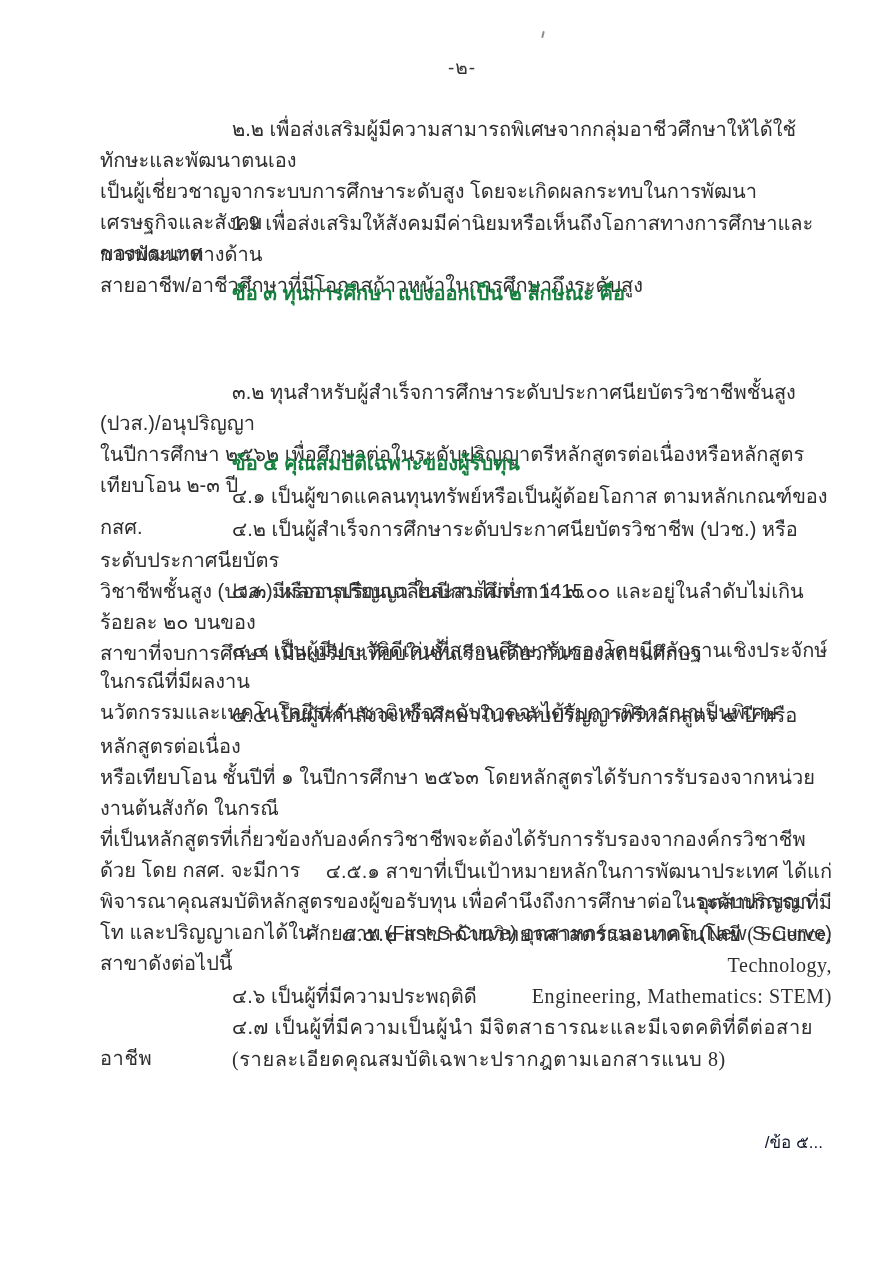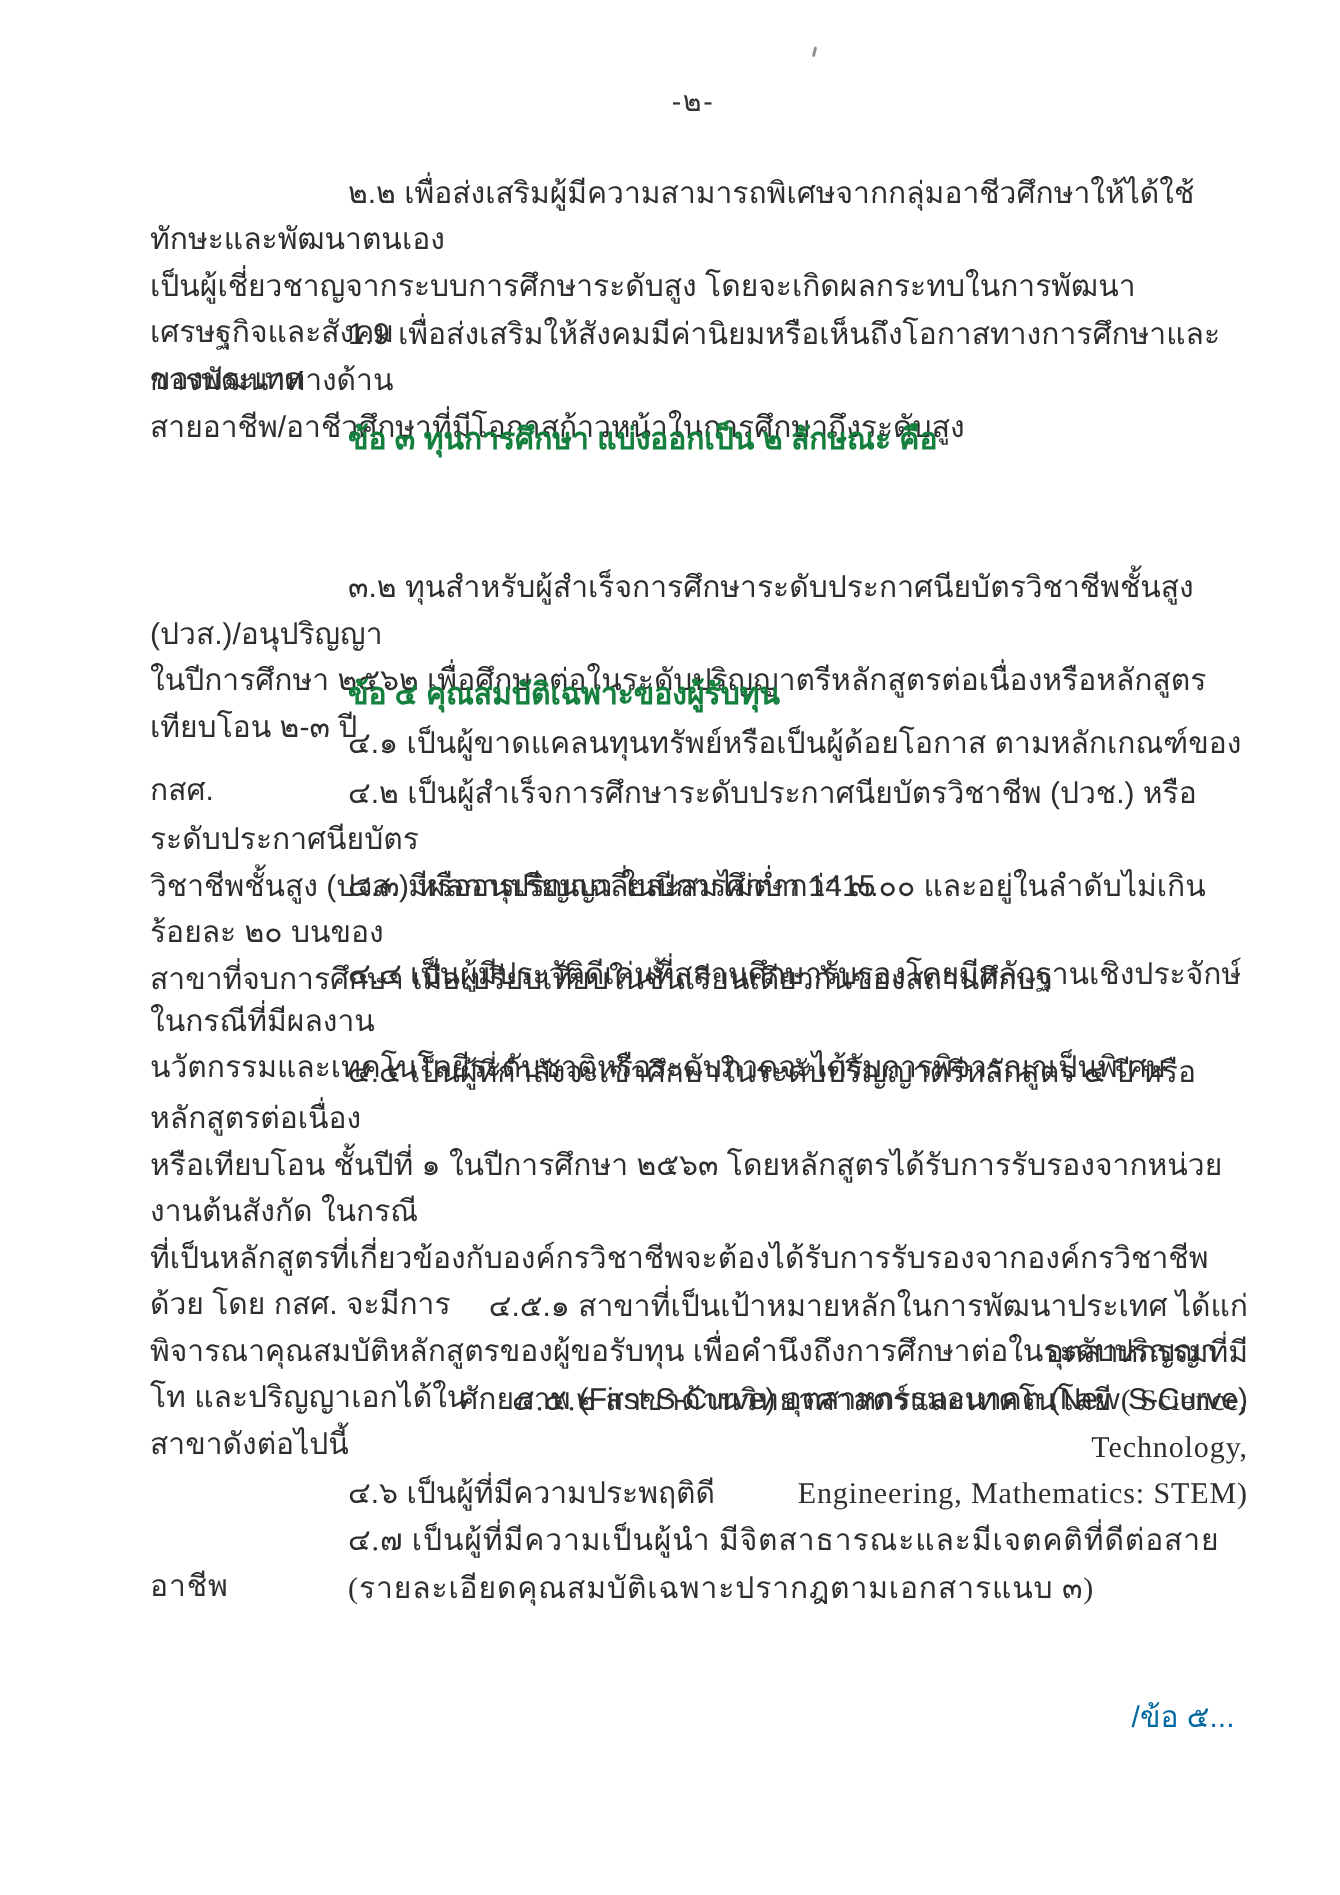--- a/index.html
+++ b/index.html
@@ -47,22 +47,22 @@
     color: #2e2e2e;
   }
   .indent1 { text-indent: 132px; }
   .indent2 { text-indent: 197px; text-align: right; }
   .bold { font-weight: 700; color: #15803d; }
   .alt { letter-spacing: 0.6px; font-family: Liberation Serif, serif; }
   .cont {
     position: absolute;
     top: 1128px;
     right: 70px;
-    font-size: 20px;
-    color: #0369a1;
+    font-size: 17px;
+    color: #0f172a;
   }
 </style>
 </head>
 <body>
 
 <div class="page">
 
   <span class="speck"></span>
 
   <div class="page-num">-๒-</div>
@@ -87,17 +87,17 @@
 หรือเทียบโอน ชั้นปีที่ ๑ ในปีการศึกษา ๒๕๖๓ โดยหลักสูตรได้รับการรับรองจากหน่วยงานต้นสังกัด ในกรณี
 ที่เป็นหลักสูตรที่เกี่ยวข้องกับองค์กรวิชาชีพจะต้องได้รับการรับรองจากองค์กรวิชาชีพด้วย โดย กสศ. จะมีการ
 พิจารณาคุณสมบัติหลักสูตรของผู้ขอรับทุน เพื่อคำนึงถึงการศึกษาต่อในระดับปริญญาโท และปริญญาเอกได้ใน
 สาขาดังต่อไปนี้</p>
   <p class="blk indent2" style="top:844px">๔.๕.๑ สาขาที่เป็นเป้าหมายหลักในการพัฒนาประเทศ ได้แก่ อุตสาหกรรมที่มี
 ศักยภาพ (First S-Curve) อุตสาหกรรมอนาคต (New S-Curve)</p>
   <p class="blk indent2 alt" style="top:907px">๔.๕.๒ สาขาด้านวิทยาศาสตร์และเทคโนโลยี ( Science, Technology,
 Engineering, Mathematics: STEM)</p>
   <p class="blk indent1" style="top:969px">๔.๖ เป็นผู้ที่มีความประพฤติดี</p>
   <p class="blk indent1 alt" style="top:1000px">๔.๗ เป็นผู้ที่มีความเป็นผู้นำ มีจิตสาธารณะและมีเจตคติที่ดีต่อสายอาชีพ</p>
-  <p class="blk indent1 alt" style="top:1032px">(รายละเอียดคุณสมบัติเฉพาะปรากฎตามเอกสารแนบ ๓)</p>
+  <p class="blk indent1 alt" style="top:1032px">(รายละเอียดคุณสมบัติเฉพาะปรากฎตามเอกสารแนบ 8)</p>
 
   <div class="cont">/ข้อ ๕...</div>
 
 </div>
 
 </body></html>

